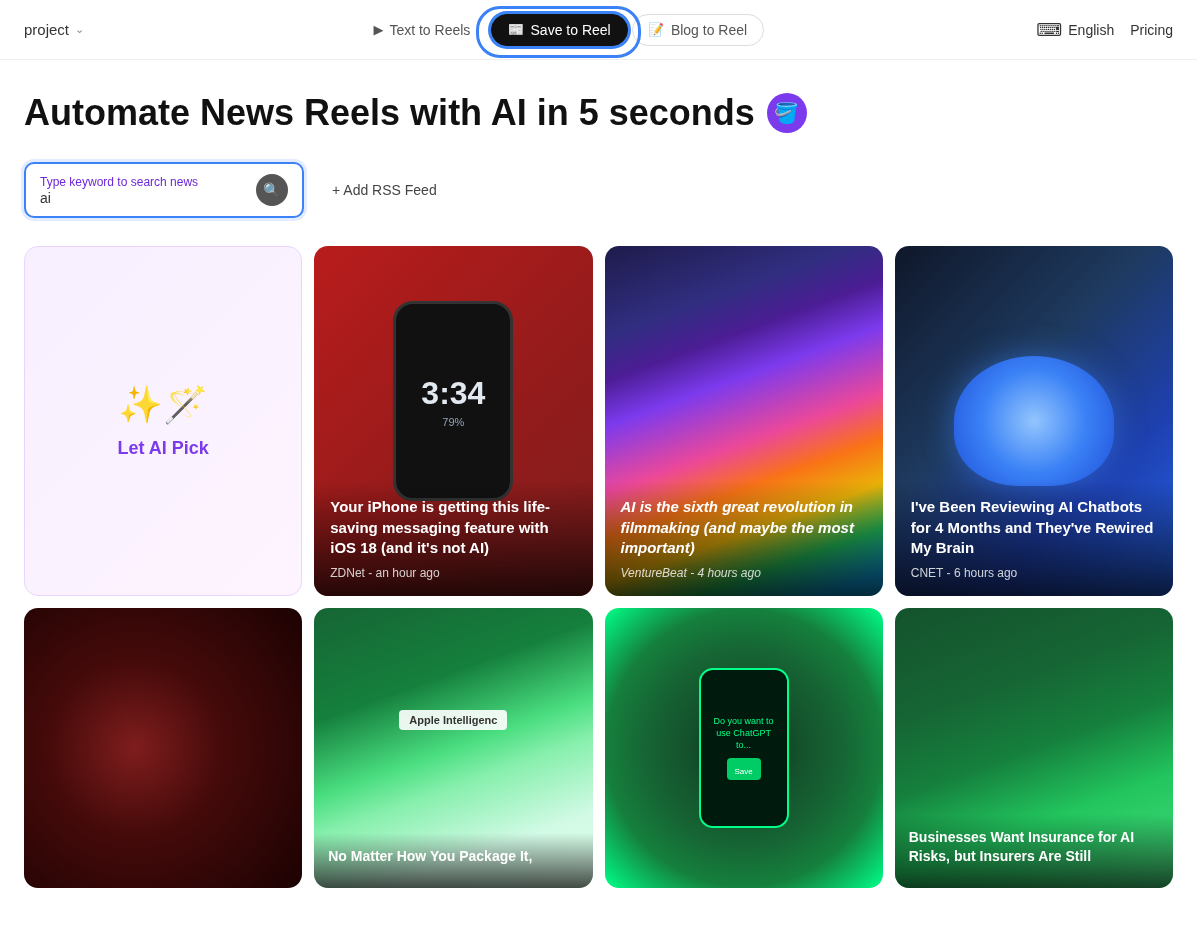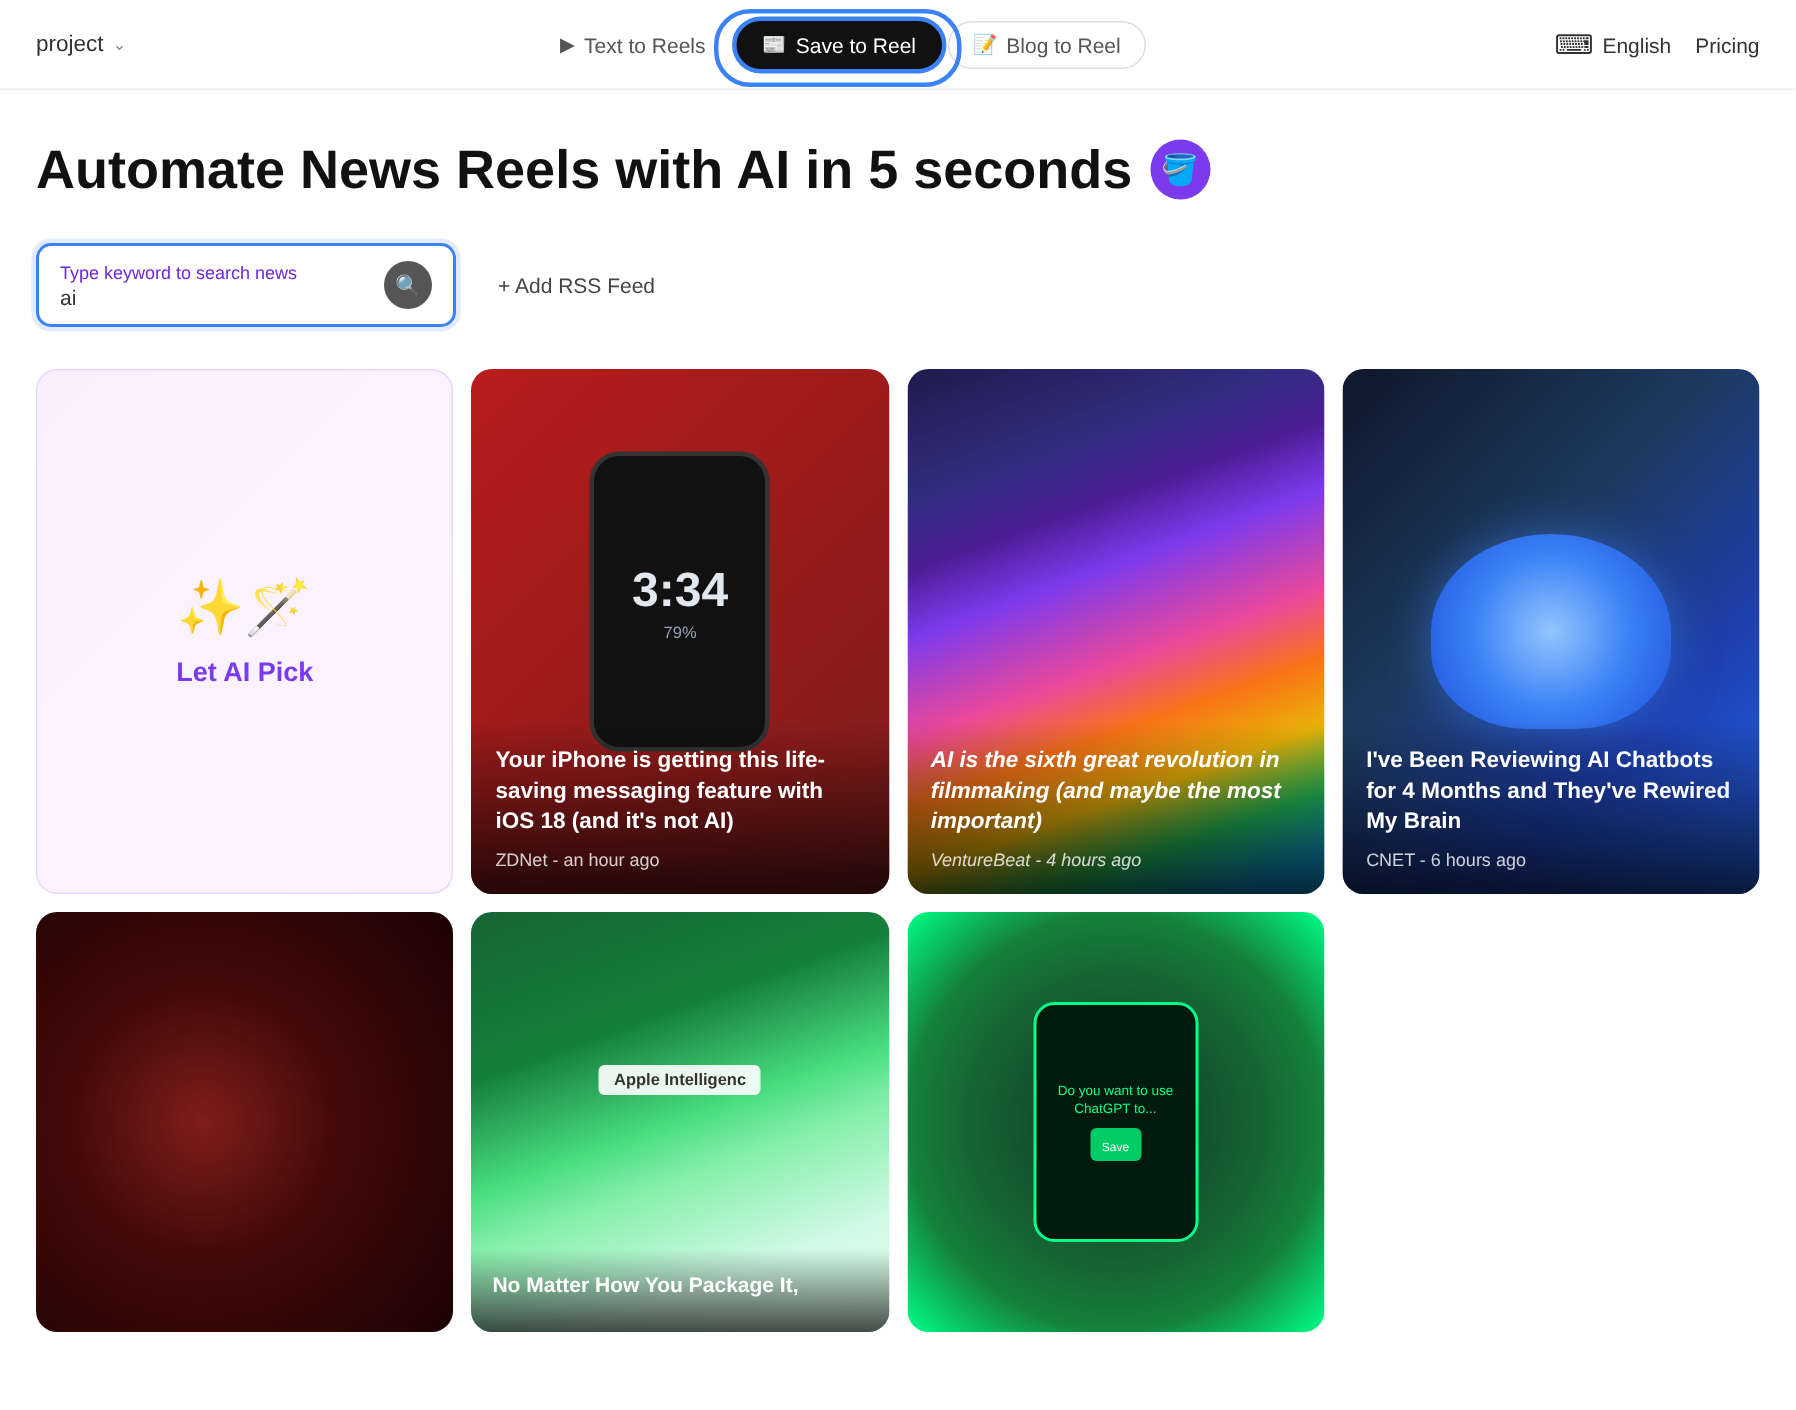--- a/index.html
+++ b/index.html
@@ -273,25 +273,31 @@
         <div style="background:rgba(255,255,255,0.9);padding:4px 10px;border-radius:4px;font-size:11px;font-weight:600;color:#333;">Apple Intelligenc</div>
       </div>
       <div class="card-title-bottom">
         <div class="card-title">No Matter How You Package It,</div>
       </div>
     </div>
 
     <div class="news-card card-short" style="position:relative;">
       <div class="card-bg bg-green-phone" style="position:absolute;top:0;left:0;width:100%;height:100%;"></div>
       <div style="position:absolute;top:50%;left:50%;transform:translate(-50%,-50%);">
-        <div style="width:110px;height:160px;background:#001a0d;border:2px solid #00ff88;border-radius:14px;display:flex;flex-direction:column;align-items:center;justify-content:center;padding:8px;gap:6px;">
+        <div style="width:90px;height:160px;background:#001a0d;border:2px solid #00ff88;border-radius:14px;display:flex;flex-direction:column;align-items:center;justify-content:center;padding:8px;gap:6px;">
           <div style="font-size:9px;color:#00ff88;text-align:center;line-height:1.3;">Do you want to use ChatGPT to...</div>
           <div style="background:#00cc66;border-radius:4px;padding:2px 8px;">
             <span style="font-size:8px;color:#fff;">Save</span>
           </div>
         </div>
       </div>
     </div>
 
+    <div class="news-card card-short" style="position:relative;">
+      <div class="card-bg bg-money" style="position:absolute;top:0;left:0;width:100%;height:100%;"></div>
+      <div class="card-title-bottom">
+        <div class="card-title">Businesses Want Insurance for AI Risks, but Insurers Are Still</div>
+      </div>
+    </div>
 
   </div>
 
 </div>
 
 </body></html>

